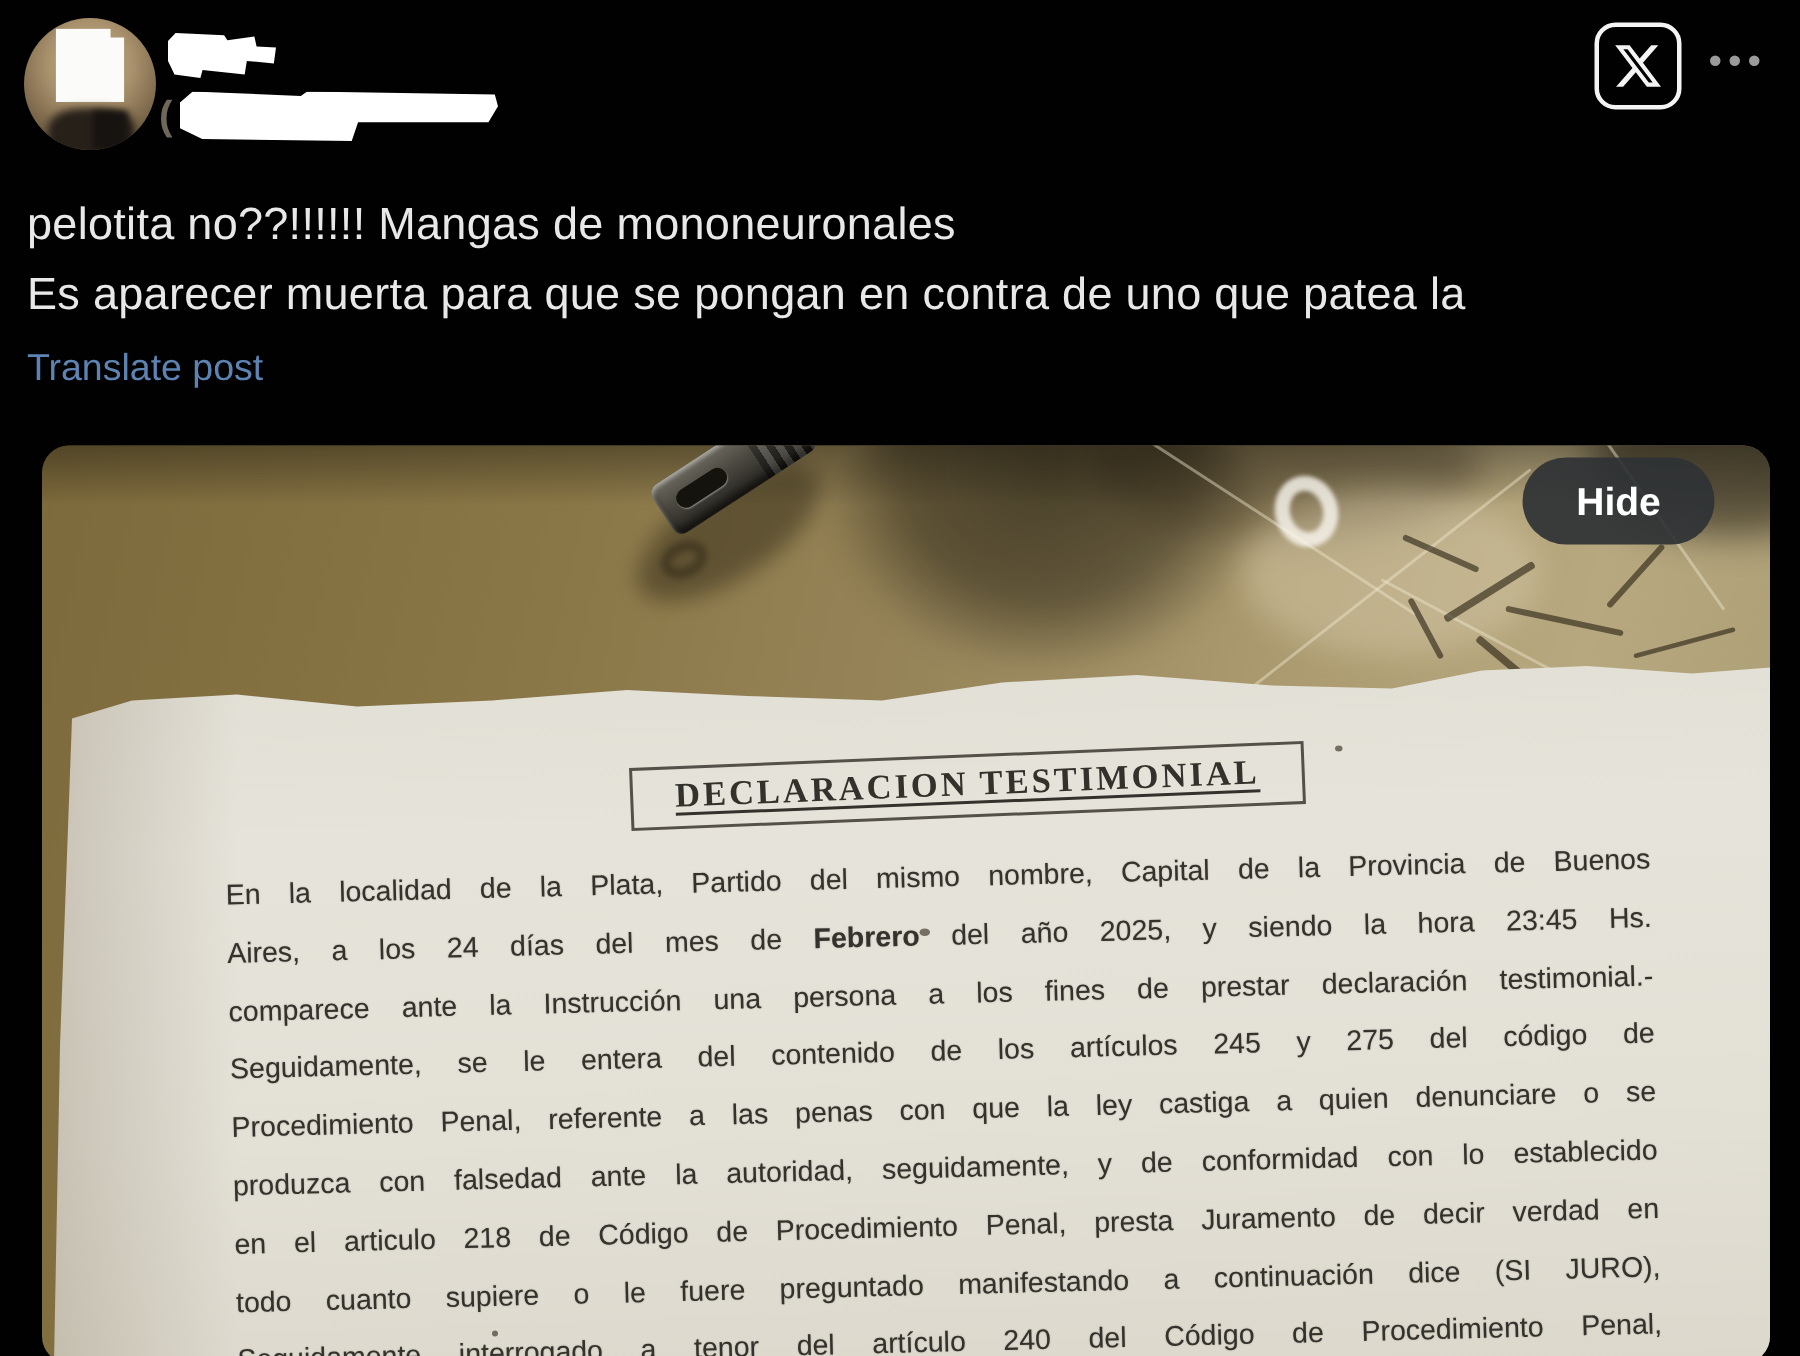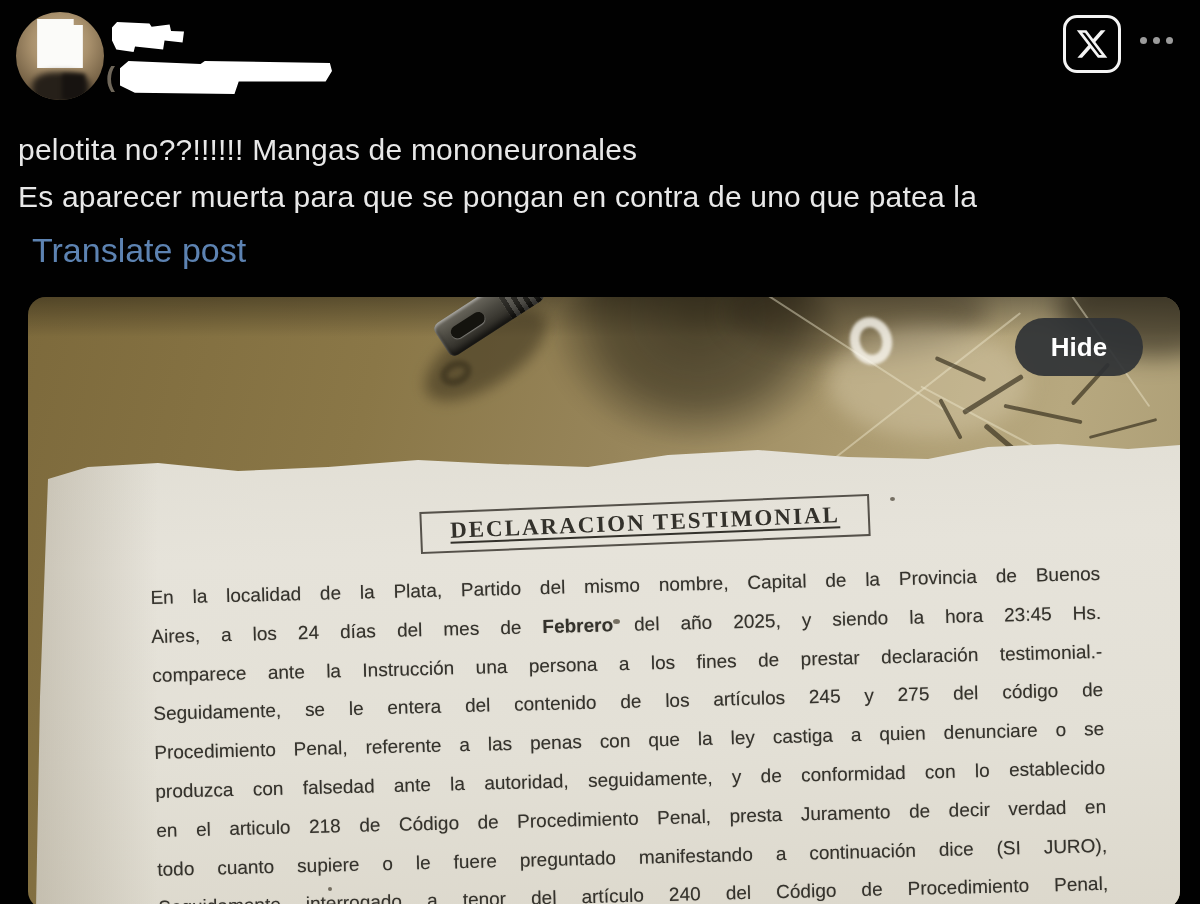--- a/index.html
+++ b/index.html
@@ -23,21 +23,21 @@
 
   .x-logo{position:absolute;left:1063px;top:15px;width:58px;height:58px;border:3px solid #f4f4f4;
           border-radius:14px;box-sizing:border-box;display:flex;align-items:center;justify-content:center;}
   .x-logo svg{width:34px;height:34px;fill:#f4f4f4;}
   .more-dots{position:absolute;left:1140px;top:37px;display:flex;gap:6px;}
   .more-dots i{width:7px;height:7px;border-radius:50%;background:#9b9b9b;display:block;}
 
   
   .post-text{position:absolute;left:18px;top:126px;width:1165px;color:#e8e8e8;
           font-size:30px;line-height:47px;letter-spacing:0.2px;}
-  .translate{position:absolute;left:32px;top:231px;color:#5d83b2;font-size:34px;cursor:pointer;}
+  .translate{position:absolute;left:18px;top:231px;color:#5d83b2;font-size:25px;cursor:pointer;}
 
   
   .photo{position:absolute;left:28px;top:297px;width:1152px;height:612px;border-radius:18px;
          overflow:hidden;background:linear-gradient(103deg,#7d6a3c 0%,#8a7747 28%,#97855a 48%,#ab9a6f 66%,#b7a87f 82%,#a89a72 100%);}
   .table-shade-top{position:absolute;left:0;top:0;width:100%;height:40px;
          background:linear-gradient(rgba(0,0,0,0.35),rgba(0,0,0,0));}
   .shadow-blob{position:absolute;left:520px;top:-40px;width:300px;height:190px;border-radius:50%;
          background:radial-gradient(ellipse at 50% 30%, rgba(22,19,9,0.62) 0%, rgba(22,19,9,0.45) 45%, rgba(22,19,9,0) 72%);
          filter:blur(8px);}
   .shadow-blob2{position:absolute;left:700px;top:-30px;width:260px;height:90px;border-radius:50%;
@@ -99,21 +99,21 @@
          font-family:"Liberation Serif",serif;font-size:23px;font-weight:bold;letter-spacing:2px;
          color:#33312b;border:2px solid #55514a;text-decoration:underline;
          text-underline-offset:4px;text-decoration-thickness:1.5px;}
 
   .doc-body{position:absolute;left:122px;top:282px;width:950px;transform:rotate(-1.45deg);
          transform-origin:0 0;color:#34322c;font-size:19px;line-height:38.8px;
          word-spacing:2.5px;text-shadow:0 0 1px rgba(60,55,45,0.4);}
   .doc-line{text-align:justify;text-align-last:justify;white-space:normal;height:38.8px;overflow:visible;}
   .doc-line b{font-weight:bold;}
 
-  .hide-btn{position:absolute;left:987px;top:21px;width:128px;height:58px;border-radius:30px;
+  .hide-btn{position:absolute;left:987px;top:8px;width:128px;height:58px;border-radius:30px;
          background:rgba(47,50,53,0.92);display:flex;align-items:center;justify-content:center;
          color:#ffffff;font-size:26px;font-weight:bold;cursor:pointer;}
 </style>
 </head>
 <body>
 
 <div class="page">
 
   <div class="avatar">
     <span class="redact"></span>

